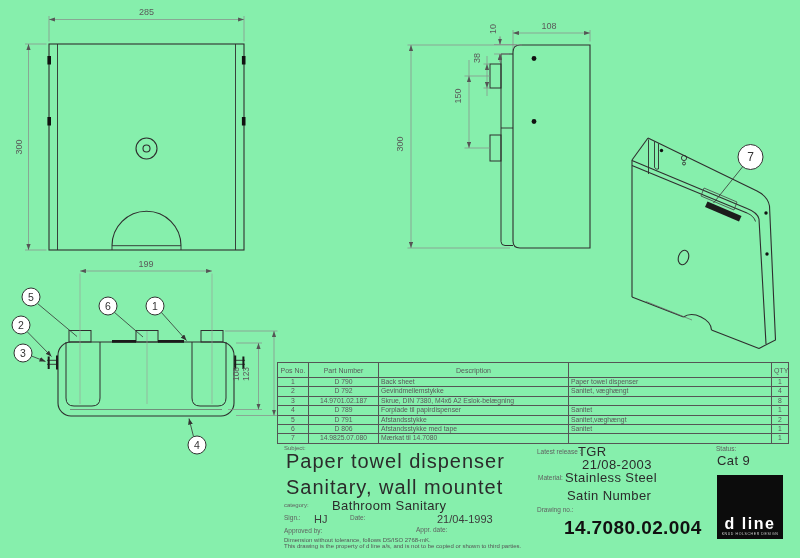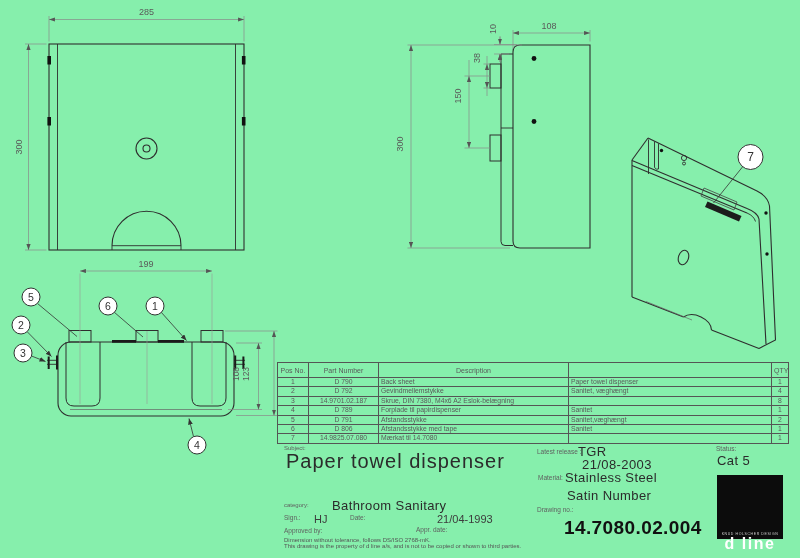--- a/index.html
+++ b/index.html
@@ -22,21 +22,21 @@
     table-layout:fixed;}
   #parts-table th,#parts-table td{border:1px solid #555;color:#5a5a5a;overflow:hidden;
     white-space:nowrap;padding:0 2px;font-weight:normal;}
   #parts-table th{font-size:7px;height:14px;text-align:center;}
   #parts-table td{font-size:6.8px;height:8.4px;line-height:8.4px;}
   .c-pos,.c-qty{text-align:center;}
   .c-part{text-align:center;}
   
   #logo-box{position:absolute;left:717px;top:475px;width:66px;height:64px;background:#0c0c0c;}
   #logo-text{position:absolute;left:0;right:0;top:40px;text-align:center;color:#fff;
-    font-size:16px;font-weight:bold;letter-spacing:1.5px;margin-top:20px;}
+    font-size:16px;font-weight:bold;letter-spacing:1.5px;}
   #logo-tagline{position:absolute;left:0;right:0;top:57px;text-align:center;color:#cfcfcf;
     font-size:3.5px;letter-spacing:0.6px;}
   svg text{font-family:"Liberation Sans",sans-serif;}
   .dimtxt{font-size:9px;fill:#5a5a5a;}
   .baltxt{font-size:10.5px;fill:#333;}
 </style>
 </head>
 <body>
 
 <div id="sheet">
@@ -259,39 +259,40 @@
       <td class="c-part">14.9825.07.080</td>
       <td>Mærkat til 14.7080</td>
       <td></td>
       <td class="c-qty">1</td>
     </tr>
   </tbody>
     </table>
 
   <div class="abs lbl" style="left:284px;top:444.5px">Subject:</div>
   <div class="abs big-title" style="left:286px;top:450px">Paper towel dispenser</div>
+  <div class="abs big-title" style="left:286px;top:476px">Sanitary, wall mountet</div>
   <div class="abs lbl" style="left:284px;top:502px">category:</div>
   <div class="abs med" style="left:332px;top:498px">Bathroom Sanitary</div>
   <div class="abs lbl2" style="left:284px;top:514px">Sign.:</div>
   <div class="abs small-val" style="left:314px;top:512.5px">HJ</div>
   <div class="abs lbl2" style="left:350px;top:514px">Date:</div>
   <div class="abs small-val" style="left:437px;top:512.5px">21/04-1993</div>
   <div class="abs lbl2" style="left:284px;top:527px">Approved by:</div>
   <div class="abs lbl2" style="left:416px;top:526px">Appr. date:</div>
   <div class="abs note" style="left:284px;top:537px">Dimension without tolerance, follows DS/ISO 2768-mK.</div>
   <div class="abs note" style="left:284px;top:543px">This drawing is the property of d line a/s, and is not to be copied or shown to third parties.</div>
 
   <div class="abs lbl2" style="left:537px;top:448px">Latest release :</div>
   <div class="abs med" style="left:578px;top:444px">TGR</div>
   <div class="abs med" style="left:582px;top:457px">21/08-2003</div>
   <div class="abs lbl2" style="left:538px;top:474px">Material:</div>
   <div class="abs med" style="left:565px;top:470px">Stainless Steel</div>
   <div class="abs med" style="left:567px;top:488px">Satin Number</div>
   <div class="abs lbl2" style="left:537px;top:506px">Drawing no.:</div>
   <div class="abs dwgno" style="left:564px;top:517px">14.7080.02.004</div>
   <div class="abs lbl2" style="left:716px;top:445px">Status:</div>
-  <div class="abs med" style="left:717px;top:453px">Cat 5</div>
+  <div class="abs med" style="left:717px;top:453px">Cat 9</div>
 
   <div id="logo-box">
     <div id="logo-text">d line</div>
     <div id="logo-tagline">KNUD HOLSCHER DESIGN</div>
   </div>
 </div>
 
 </body></html>

